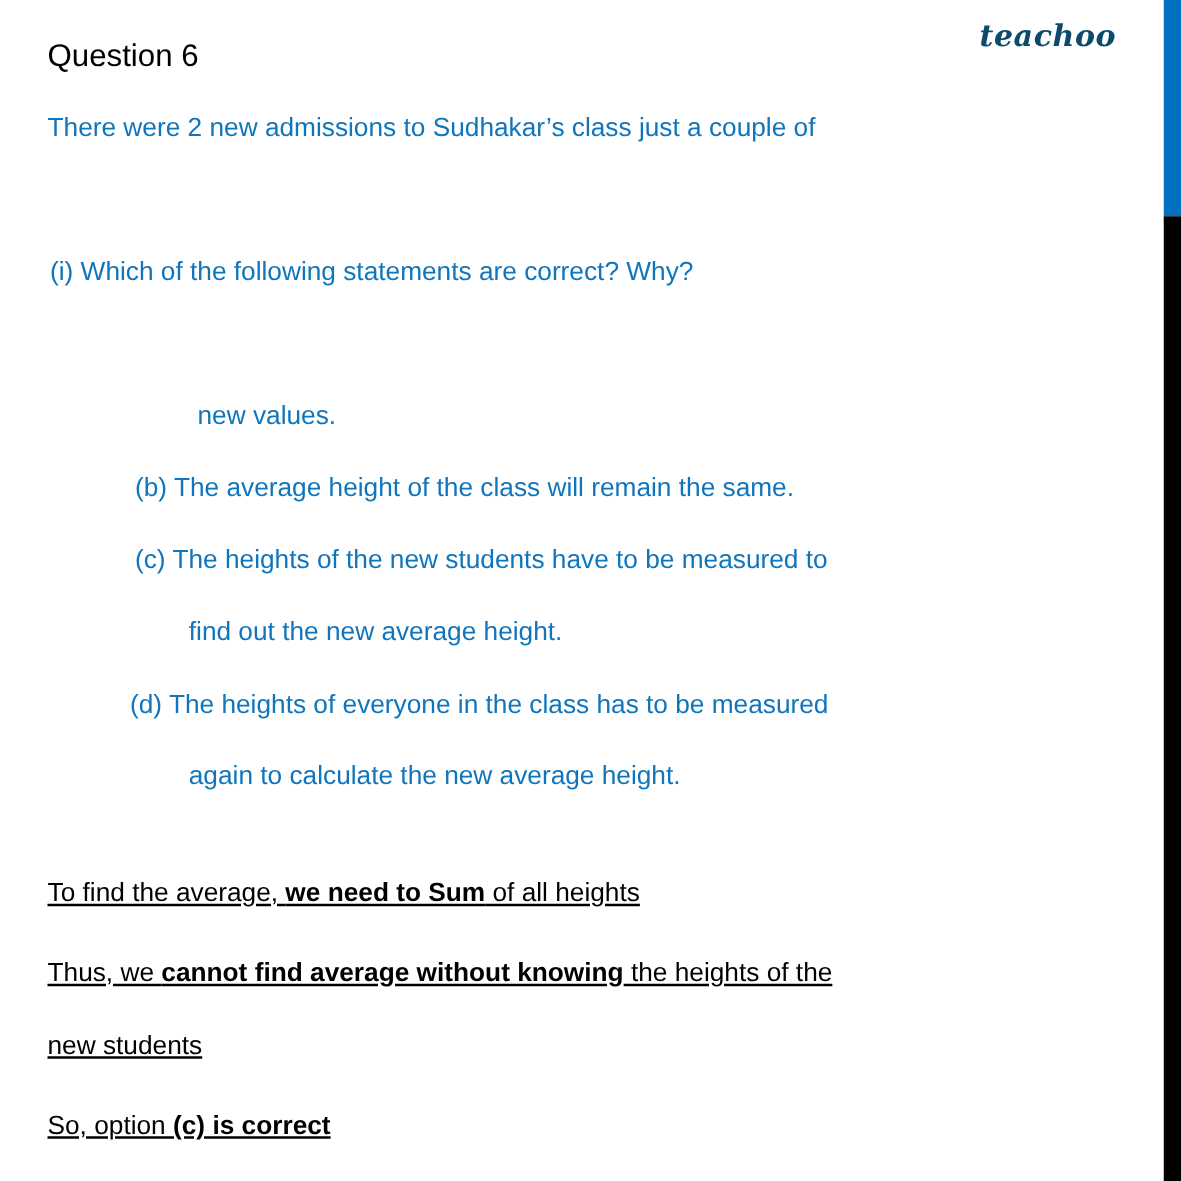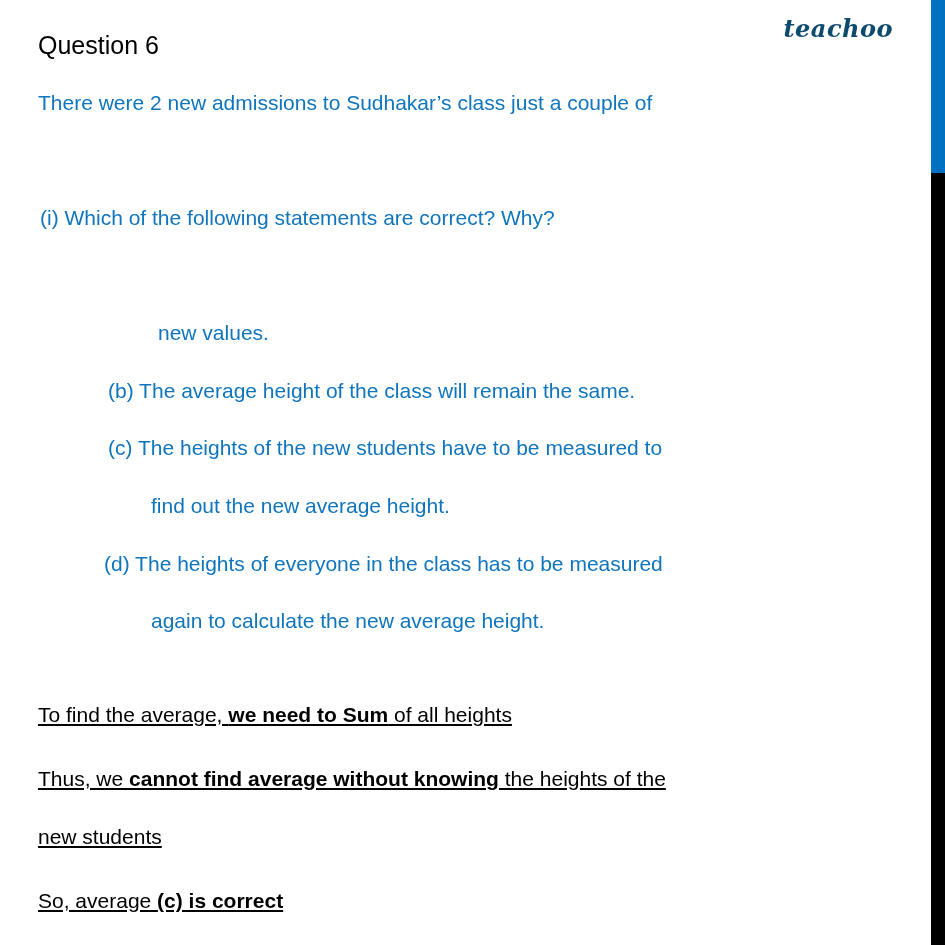--- a/index.html
+++ b/index.html
@@ -85,18 +85,18 @@
     <span>To find the average, </span><b>we need to Sum</b><span> of all heights</span>
   </div>
 
   <div class="line black" style="left:38px; top:764px;">
     <span>Thus, we </span><b>cannot find average without knowing</b><span> the heights of the</span>
   </div>
 
   <div class="line black" style="left:38px; top:822px;text-align:center;">new students</div>
 
   <div class="line black" style="left:38px; top:886px;">
-    <span>So, average </span><b>(c) is correct</b>
+    <span>So, option </span><b>(c) is correct</b>
   </div>
 </div>
 
 <div class="side-bar-blue"></div>
 <div class="side-bar-black"></div>
 
 </body></html>

